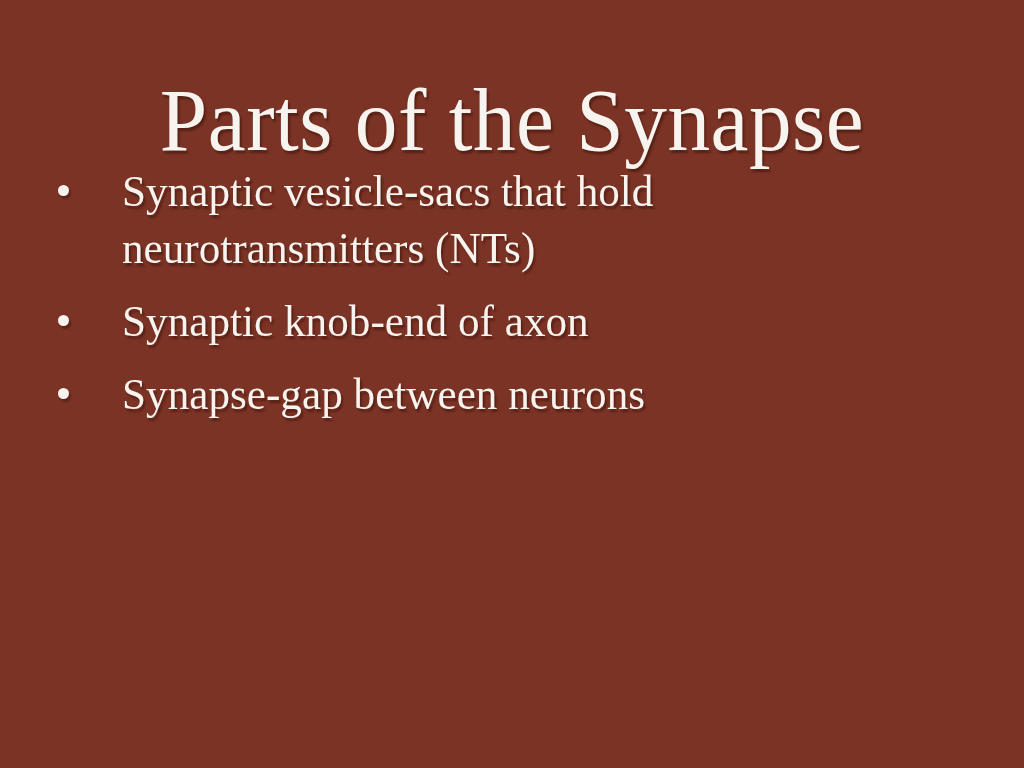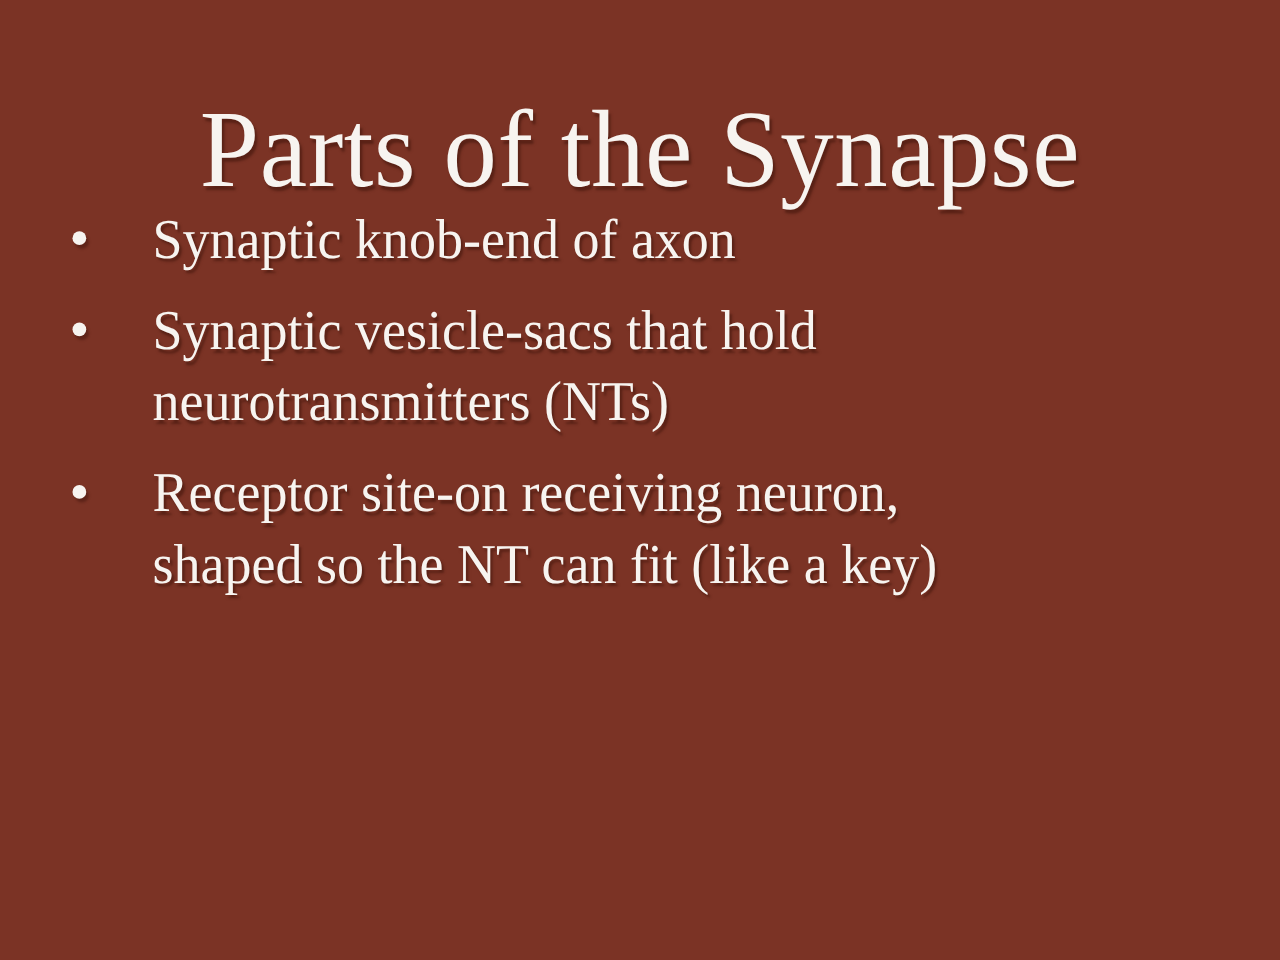--- a/index.html
+++ b/index.html
@@ -88,32 +88,31 @@
 <body>
 
 <div id="slide">
 
   <h1 id="slide-title">Parts of the Synapse</h1>
 
   <ul id="bullet-list">
 
     <li class="bullet-item gap-medium">
       <span class="bullet-marker"></span>
-      <span class="bullet-text">Synaptic knob-end of axon</span>
+      <span class="bullet-text">Synaptic vesicle-sacs that hold
+neurotransmitters (NTs)</span>
     </li>
 
     <li class="bullet-item gap-medium">
       <span class="bullet-marker"></span>
-      <span class="bullet-text">Synaptic vesicle-sacs that hold
-neurotransmitters (NTs)</span>
+      <span class="bullet-text">Synaptic knob-end of axon</span>
     </li>
 
 
+    <li class="bullet-item gap-medium">
+      <span class="bullet-marker"></span>
+      <span class="bullet-text">Synapse-gap between neurons</span>
+    </li>
 
-    <li class="bullet-item gap-none">
-      <span class="bullet-marker"></span>
-      <span class="bullet-text">Receptor site-on receiving neuron,
-shaped so the NT can fit (like a key)</span>
-    </li>
 
   </ul>
 
 </div>
 
 </body></html>

